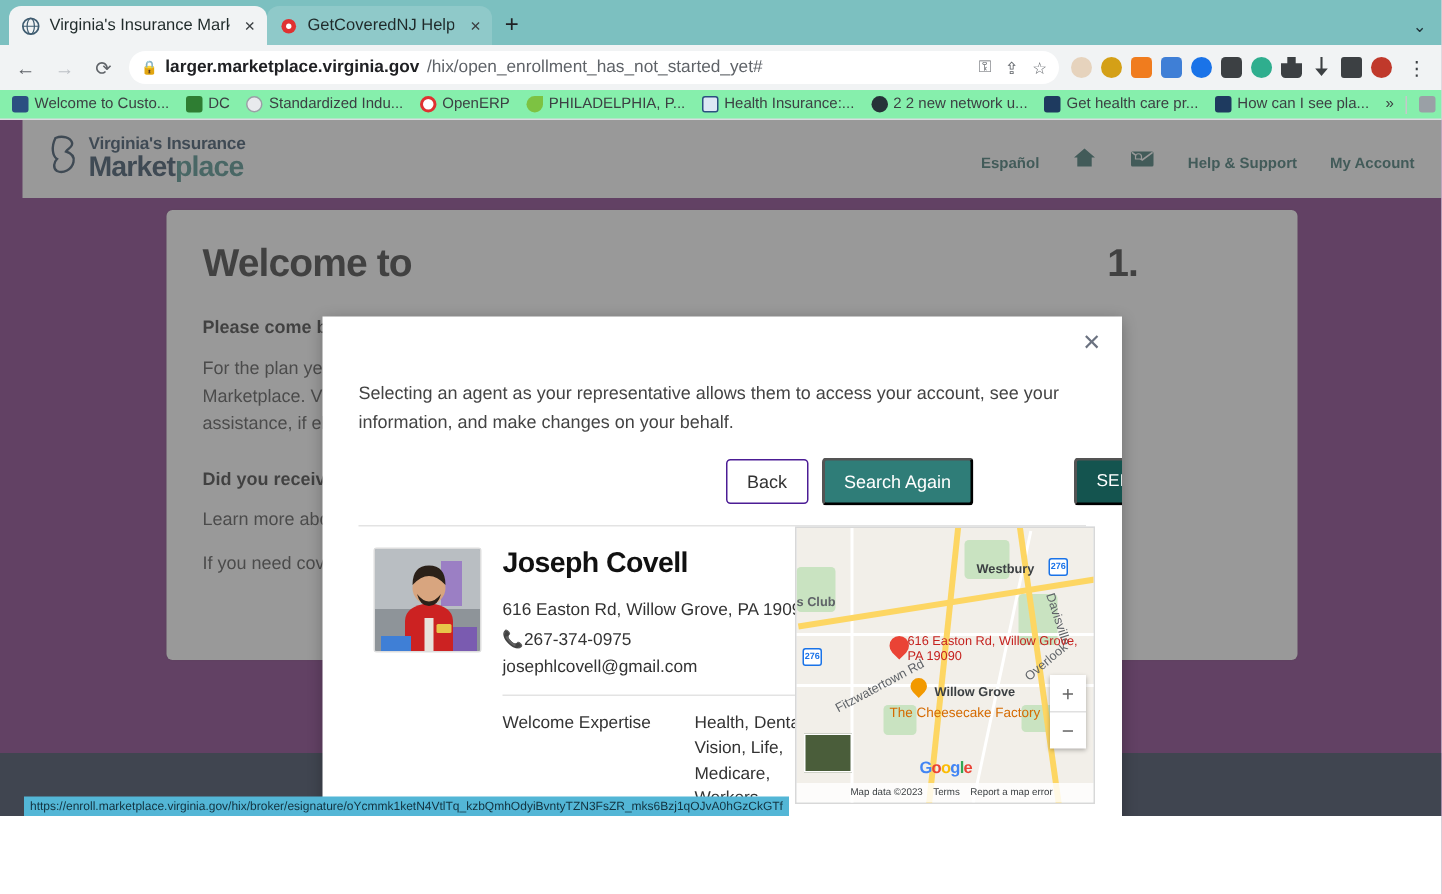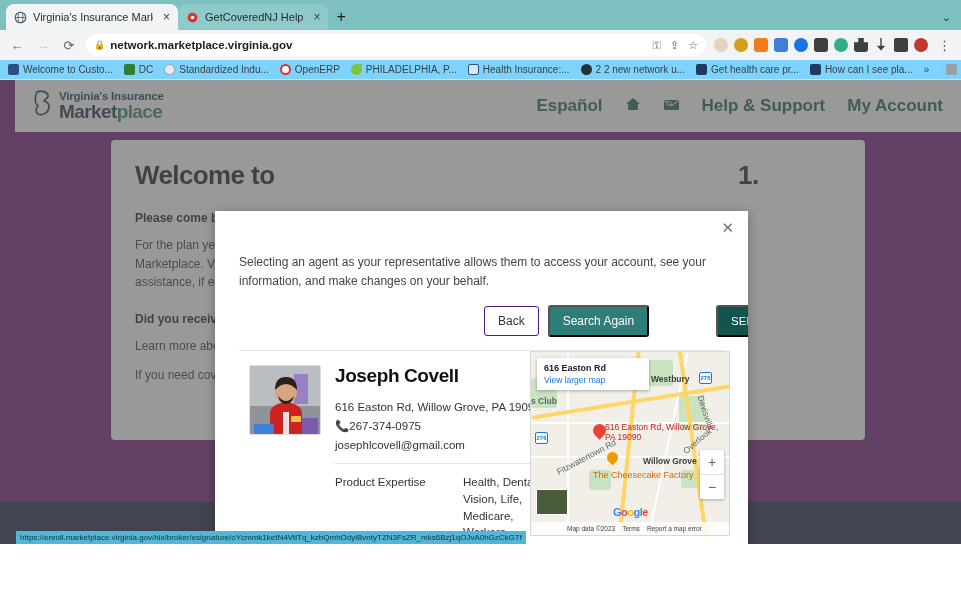--- a/index.html
+++ b/index.html
@@ -41,42 +41,42 @@
   }
   .lock { font-size: 9px; color: #5f6368; }
   .url-strong { color: #202124; font-weight: bold; }
   .url-rest { color: #5f6368; }
   .omni-icons { display: flex; align-items: center; gap: 9px; margin-left: auto; color: #5f6368; font-size: 11px; }
   .ext-icons { display: flex; align-items: center; gap: 6px; }
   .ext { width: 14px; height: 14px; border-radius: 3px; display: inline-block; }
   .menu-dots { font-size: 13px; color: #3c4043; padding: 0 2px; }
 
   .bookmarks {
-    height: 20px; background: #7dd3fc; display: flex; align-items: center;
+    height: 20px; background: #86efac; display: flex; align-items: center;
     gap: 11px; padding: 0 8px; font-size: 10px; color: #3c4043;
     border-bottom: 1px solid #dadce0;
   }
   .bm { display: flex; align-items: center; gap: 4px; white-space: nowrap; }
   .bm-ico { width: 11px; height: 11px; border-radius: 2px; display: inline-block; flex: 0 0 11px; }
   .bm-right { margin-left: auto; display: flex; align-items: center; gap: 8px; }
   .bm-sep { width: 1px; height: 12px; background: #c5c8ca; }
 
   
   .page { position: relative; height: 464px; background: #701a75; overflow: hidden; padding-left: 15px; }
   .site-header {
     height: 52px; background: #fff; display: flex; align-items: center;
     padding: 0 18px; gap: 20px;
   }
   .logo { display: flex; align-items: center; gap: 4px; }
   .logo-text { line-height: 1.0; }
   .logo-l1 { font-size: 11.5px; font-weight: bold; color: #14304a; letter-spacing: -0.2px; }
   .logo-l2 { font-size: 19px; font-weight: bold; letter-spacing: -0.6px; }
   .logo-market { color: #14304a; }
   .logo-place { color: #2e7d78; }
-  .site-nav { margin-left: auto; display: flex; align-items: center; gap: 22px; font-size: 17px; font-weight: bold; color: #1b5c58; }
+  .site-nav { margin-left: auto; display: flex; align-items: flex-end; gap: 22px; font-size: 10px; font-weight: bold; color: #1b5c58; }
 
   .content { padding: 0 18px; }
   .card {
     background: #fff; border-radius: 4px; margin: 8px 78px 0 78px;
     padding: 20px 24px; box-shadow: 0 0 2px rgba(0,0,0,.18);
     min-height: 300px;
   }
   .welcome { font-size: 26px; font-weight: bold; color: #1a1a1a; letter-spacing: -0.6px; }
   .ptitle { font-size: 12px; font-weight: bold; color: #1a1a1a; margin-top: 20px; }
   .ptext { font-size: 12px; color: #333; line-height: 1.55; margin-top: 11px; }
@@ -190,21 +190,22 @@
     <span class="newtab">+</span>
     <span class="tabstrip-right">⌄</span>
   </div>
 
   <div class="toolbar">
     <span class="nav-btn">←</span>
     <span class="nav-btn disabled">→</span>
     <span class="nav-btn">⟳</span>
     <div class="omnibox">
       <span class="lock">🔒</span>
-      <span class="url-strong">network.marketplace.virginia.gov</span>
+      <span class="url-strong">larger.marketplace.virginia.gov</span>
+      <span class="url-rest">/hix/open_enrollment_has_not_started_yet#</span>
       <span class="omni-icons">
         <span>⚿</span>
         <span>⇪</span>
         <span>☆</span>
       </span>
     </div>
     <span class="ext-icons">
       <span class="ext" style="background:#e6d3bd;border-radius:50%"></span>
       <span class="ext" style="background:#d4a017;border-radius:50%"></span>
       <span class="ext" style="background:#f07c1e"></span>
@@ -354,21 +355,21 @@
           <div class="agent-info">
             <div class="agent-name">Joseph Covell</div>
             <div class="agent-line first">616 Easton Rd, Willow Grove, PA 19090</div>
             <div class="agent-line">
               <span>📞</span><span>267-374-0975</span>
             </div>
             <div class="agent-line">josephlcovell@gmail.com</div>
             <div class="agent-rule"></div>
 
             <div class="detail-row">
-              <span class="detail-k">Product Expertise</span>
+              <span class="detail-k">Welcome Expertise</span>
               <span class="detail-v" style="max-width:88px">Health, Dental, Vision, Life, Medicare, Workers Compensation, Property/Casualty</span>
             </div>
             <div class="details-gap"></div>
 
           </div>
         </div>
       </div>
 
       <div class="map">
         <div class="map-bg"></div>
@@ -383,35 +384,31 @@
         <div class="road-white" style="left:136px;top:0;width:2px;height:185px;transform:rotate(12deg)"></div>
         <div class="road" style="left:0;top:48px;width:200px;height:4px;transform:rotate(-9deg)"></div>
         <div class="road" style="left:96px;top:0;width:4px;height:185px;transform:skewX(-6deg)"></div>
         <div class="road" style="left:160px;top:0;width:4px;height:185px;transform:skewX(8deg)"></div>
 
         <div class="shield" style="left:168px;top:20px">276</div>
         <div class="shield" style="left:4px;top:80px">276</div>
 
         <div class="map-label" style="left:120px;top:22px;font-weight:bold;color:#3c4043">Westbury</div>
         <div class="map-label" style="left:0;top:44px;font-weight:bold">s Club</div>
-        <div class="map-label" style="left:112px;top:104px;font-weight:bold;color:#3c4043">Willow Grove</div>
+        <div class="map-label" style="left:92px;top:104px;font-weight:bold;color:#3c4043">Willow Grove</div>
         <div class="map-label" style="left:174px;top:42px;transform:rotate(72deg);transform-origin:left top">Davisville</div>
         <div class="map-label" style="left:24px;top:116px;transform:rotate(-28deg);transform-origin:left top">Fitzwatertown Rd</div>
         <div class="map-label" style="left:150px;top:96px;transform:rotate(-40deg);transform-origin:left top">Overlook</div>
 
         <div class="marker" style="left:62px;top:72px"></div>
         <div class="map-label-red" style="left:74px;top:70px;width:120px">616 Easton Rd, Willow Grove, PA 19090</div>
 
         <div class="poi" style="left:76px;top:100px"></div>
         <div class="map-label-org" style="left:62px;top:118px">The Cheesecake Factory</div>
 
-        <div class="map-card">
-          <div class="map-card-t">616 Easton Rd</div>
-          <div class="map-card-l">View larger map</div>
-        </div>
 
         <div class="map-zoom">
           <div>+</div>
           <div class="sep"></div>
           <div>−</div>
         </div>
 
         <div class="map-thumb"></div>
         <div class="gmark">
           <span style="color:#4285f4">G</span><span style="color:#ea4335">o</span><span style="color:#fbbc05">o</span><span style="color:#4285f4">g</span><span style="color:#34a853">l</span><span style="color:#ea4335">e</span>

